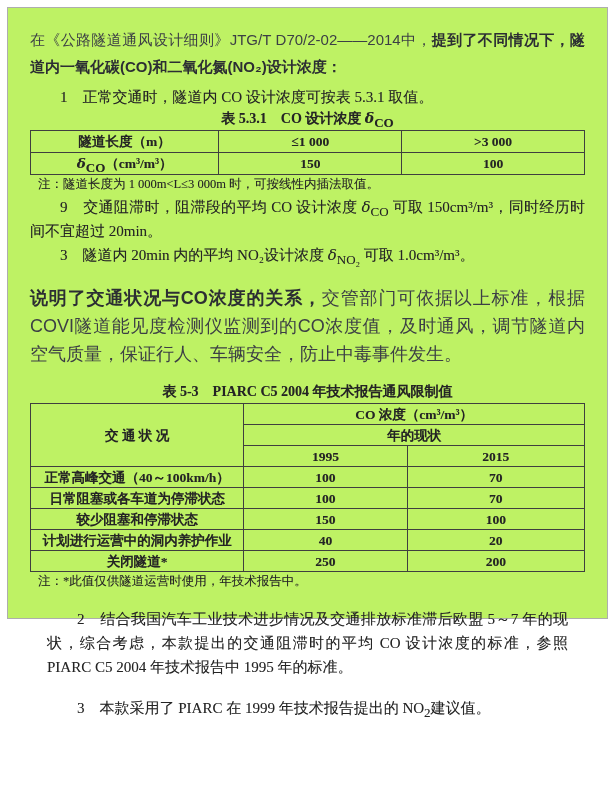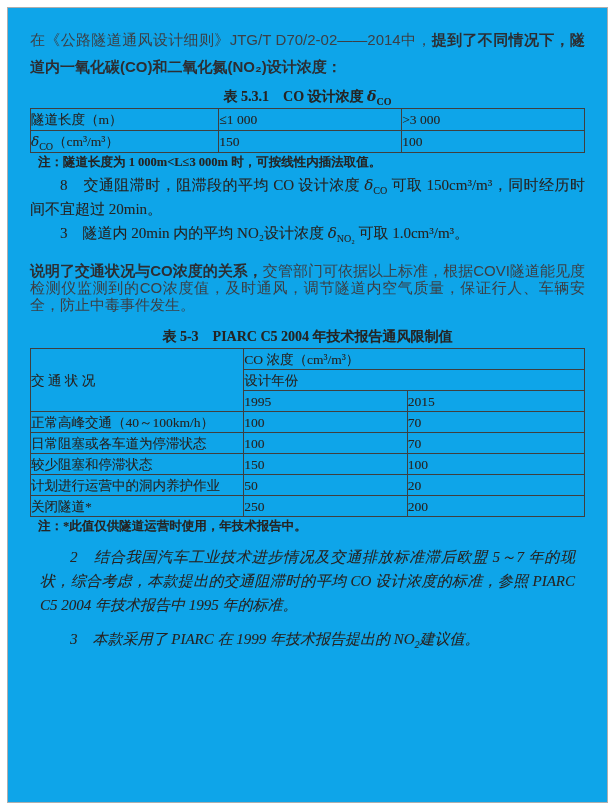--- a/index.html
+++ b/index.html
@@ -6,24 +6,24 @@
     margin: 0;
     padding: 0;
     width: 615px;
     height: 810px;
     background: #ffffff;
     overflow: hidden;
   }
   .page {
     box-sizing: border-box;
     width: 601px;
-    height: 796px;
+    height: 612px;
     margin: 7px;
     border: 1px solid #aeaeae;
-    background: #0ea5e9;
+    background: #bef264;
     padding: 18px 22px 0 22px;
     font-family: "Liberation Sans", sans-serif;
     color: #3a3d44;
   }
   
   .intro {
     font-size: 15px;
     line-height: 27px;
     text-align: justify;
     color: #3c3f45;
@@ -33,22 +33,22 @@
   .bullet {
     font-size: 15px;
     line-height: 26px;
     text-align: justify;
     color: #3c3f45;
     margin: 0 0 8px 0;
   }
   .bullet:last-of-type { margin-bottom: 6px; }
   .bullet .marker { margin-right: 6px; font-size: 13px; }
   .summary {
-    font-size: 15px;
-    line-height: 17px;
+    font-size: 18px;
+    line-height: 28px;
     text-align: justify;
     color: #3c3f45;
     margin: 17px 0 6px 0;
   }
   .summary .em { font-weight: 700; color: #2c2e33; }
   
   .scan {
     font-family: "Liberation Serif", serif;
     color: #242424;
     text-shadow: 0.2px 0.2px 0.4px rgba(60,60,60,0.35);
@@ -70,57 +70,56 @@
     margin: 0;
   }
   table.spec {
     width: 100%;
     border-collapse: collapse;
     table-layout: fixed;
     margin: 1px 0 0 0;
   }
   table.spec td, table.spec th {
     border: 1px solid #3f3f3f;
-    text-align: left;
+    text-align: center;
     vertical-align: middle;
     font-size: 13.5px;
-    font-weight: 400;
+    font-weight: 700;
     padding: 0;
     height: 21px;
     line-height: 17px;
   }
   table.t53 td, table.t53 th { height: 20px; }
   .tbl-note {
     font-size: 12.5px;
     line-height: 18px;
     margin: 0 0 2px 0;
     padding-left: 8px;
     text-indent: 0;
-    font-weight: bold;
   }
   .delta { font-style: italic; font-family: "DejaVu Serif", serif; }
-  sub { font-size: 10px; line-height: 0; }
+  sub { font-size: 13px; line-height: 0; }
   .closing {
     font-size: 15px;
     line-height: 24px;
-    font-style: italic;
     text-align: justify;
     text-indent: 2em;
-    margin: 10px;
+    margin: 17px;
   }
   .sec-gap-sm { height: 8px; }
 </style>
 </head>
 <body>
 
 <div class="page">
 
   <p class="intro"><span>在《公路隧道通风设计细则》JTG/T D70/2-02——2014中，</span><span class="em">提到了不同情况下，隧道内一氧化碳(CO)和二氧化氮(NO₂)设计浓度：</span></p>
 
   <div class="scan">
+    <p class="clause tight">1　正常交通时，隧道内 CO 设计浓度可按表 5.3.1 取值。</p>
 
     <p class="tbl-title"><span>表 5.3.1　CO 设计浓度 </span><span class="delta">δ</span><sub>CO</sub></p>
 
     <table class="spec t531">
       <colgroup>
           <col style="width:34%">
           <col style="width:33%">
           <col style="width:33%">
         </colgroup>
       <tbody>
@@ -132,21 +131,21 @@
       <tr>
         <td><span class="delta">δ</span><sub>CO</sub><span>（cm³/m³）</span></td>
         <td>150</td>
         <td>100</td>
       </tr>
     </tbody>
       </table>
 
     <p class="tbl-note">注：隧道长度为 1 000m&lt;L≤3 000m 时，可按线性内插法取值。</p>
 
-    <p class="clause"><span>8　交通阻滞时，阻滞段的平均 CO 设计浓度 </span><span class="delta">δ</span><sub>CO</sub><span> 可取 150cm³/m³，同时经历时间不宜超过 20min。</span></p>
+    <p class="clause"><span>9　交通阻滞时，阻滞段的平均 CO 设计浓度 </span><span class="delta">δ</span><sub>CO</sub><span> 可取 150cm³/m³，同时经历时间不宜超过 20min。</span></p>
 
     <p class="clause gap-after"><span>3　隧道内 20min 内的平均 NO₂设计浓度 </span><span class="delta">δ</span><sub>NO₂</sub><span> 可取 1.0cm³/m³。</span></p>
   </div>
 
 
 
   <p class="summary"><span class="em">说明了交通状况与CO浓度的关系，</span><span>交管部门可依据以上标准，根据COVI隧道能见度检测仪监测到的CO浓度值，及时通风，调节隧道内空气质量，保证行人、车辆安全，防止中毒事件发生。</span></p>
 
   <div class="sec-gap-sm"></div>
 
@@ -158,21 +157,21 @@
           <col style="width:38.5%">
           <col style="width:29.5%">
           <col style="width:32%">
         </colgroup>
       <tbody>
           <tr>
         <td rowspan="3">交 通 状 况</td>
         <td colspan="2">CO 浓度（cm³/m³）</td>
       </tr>
       <tr>
-        <td colspan="2">设计年份</td>
+        <td colspan="2">年的现状</td>
       </tr>
       <tr>
         <td>1995</td>
         <td>2015</td>
       </tr>
       <tr>
         <td>正常高峰交通（40～100km/h）</td>
         <td>100</td>
         <td>70</td>
       </tr>
@@ -181,21 +180,21 @@
         <td>100</td>
         <td>70</td>
       </tr>
       <tr>
         <td>较少阻塞和停滞状态</td>
         <td>150</td>
         <td>100</td>
       </tr>
       <tr>
         <td>计划进行运营中的洞内养护作业</td>
-        <td>50</td>
+        <td>40</td>
         <td>20</td>
       </tr>
       <tr>
         <td>关闭隧道*</td>
         <td>250</td>
         <td>200</td>
       </tr>
     </tbody>
       </table>
 

